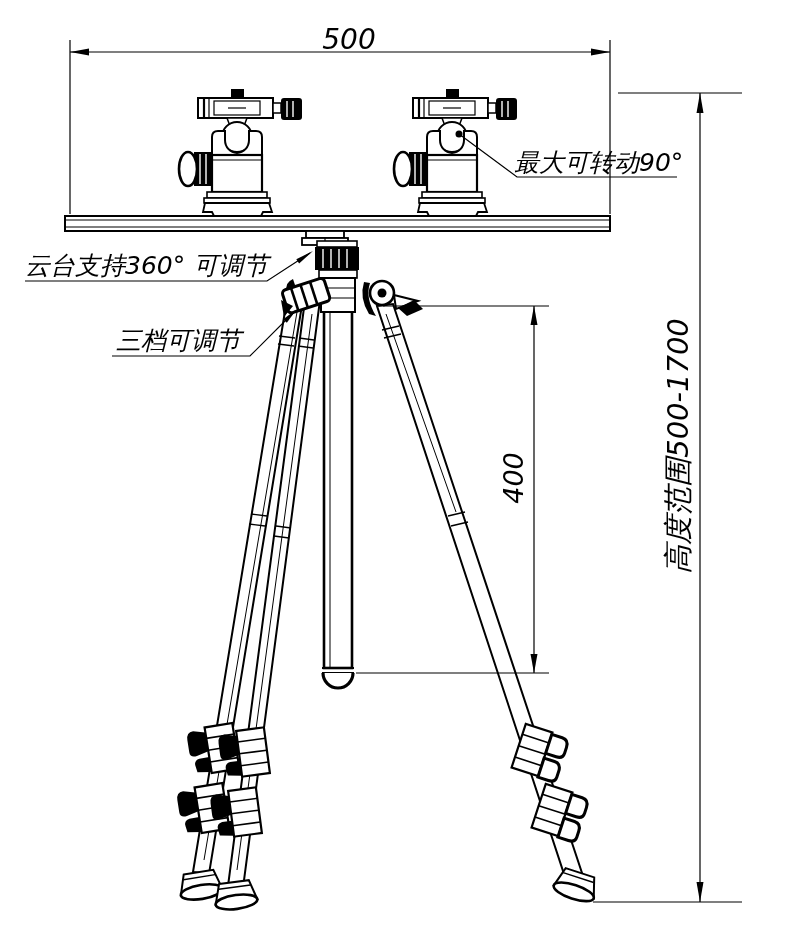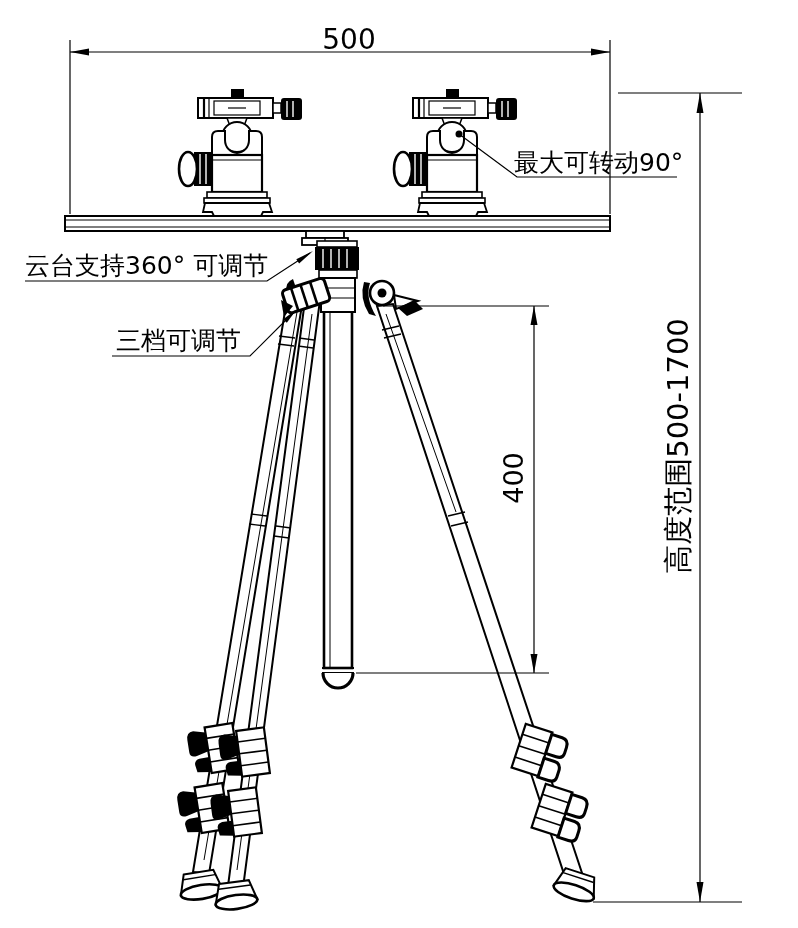--- a/index.html
+++ b/index.html
@@ -1,17 +1,17 @@
 <!DOCTYPE html>
 <html><head>
 <meta charset="utf-8">
 <style>
   html,body{margin:0;padding:0;}
   body{background:#ffffff;font-family:"DejaVu Sans",sans-serif;}
-  .canvas{position:relative;width:742px;height:928px;background:#ffffff;overflow:hidden;}
+  .canvas{position:relative;width:742px;height:928px;background:#ffffff;overflow:hidden;font-style:italic;}
   svg{display:block;}
   svg text{font-family:"DejaVu Sans",sans-serif;fill:#000;}
 </style>
 </head>
 <body>
 
 <div class="canvas">
 <svg width="798" height="928" viewBox="0 0 798 928">
 
   <defs>

